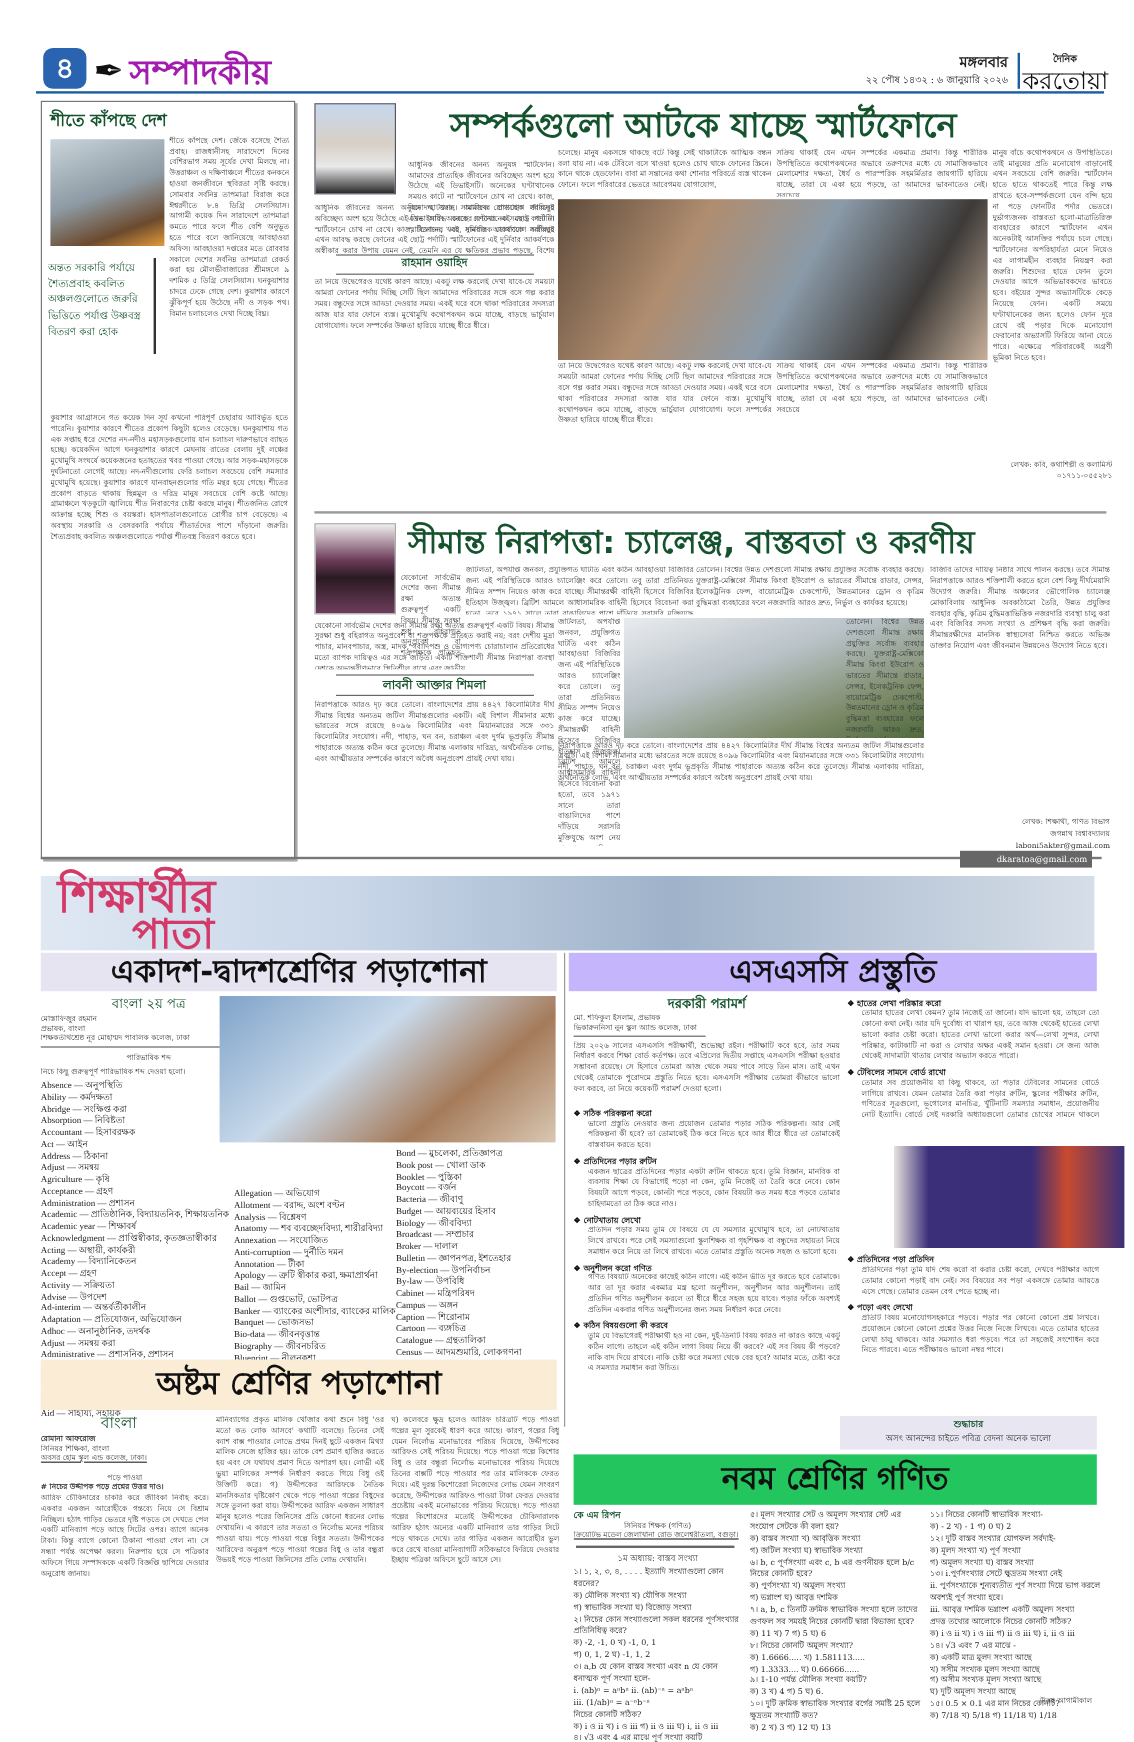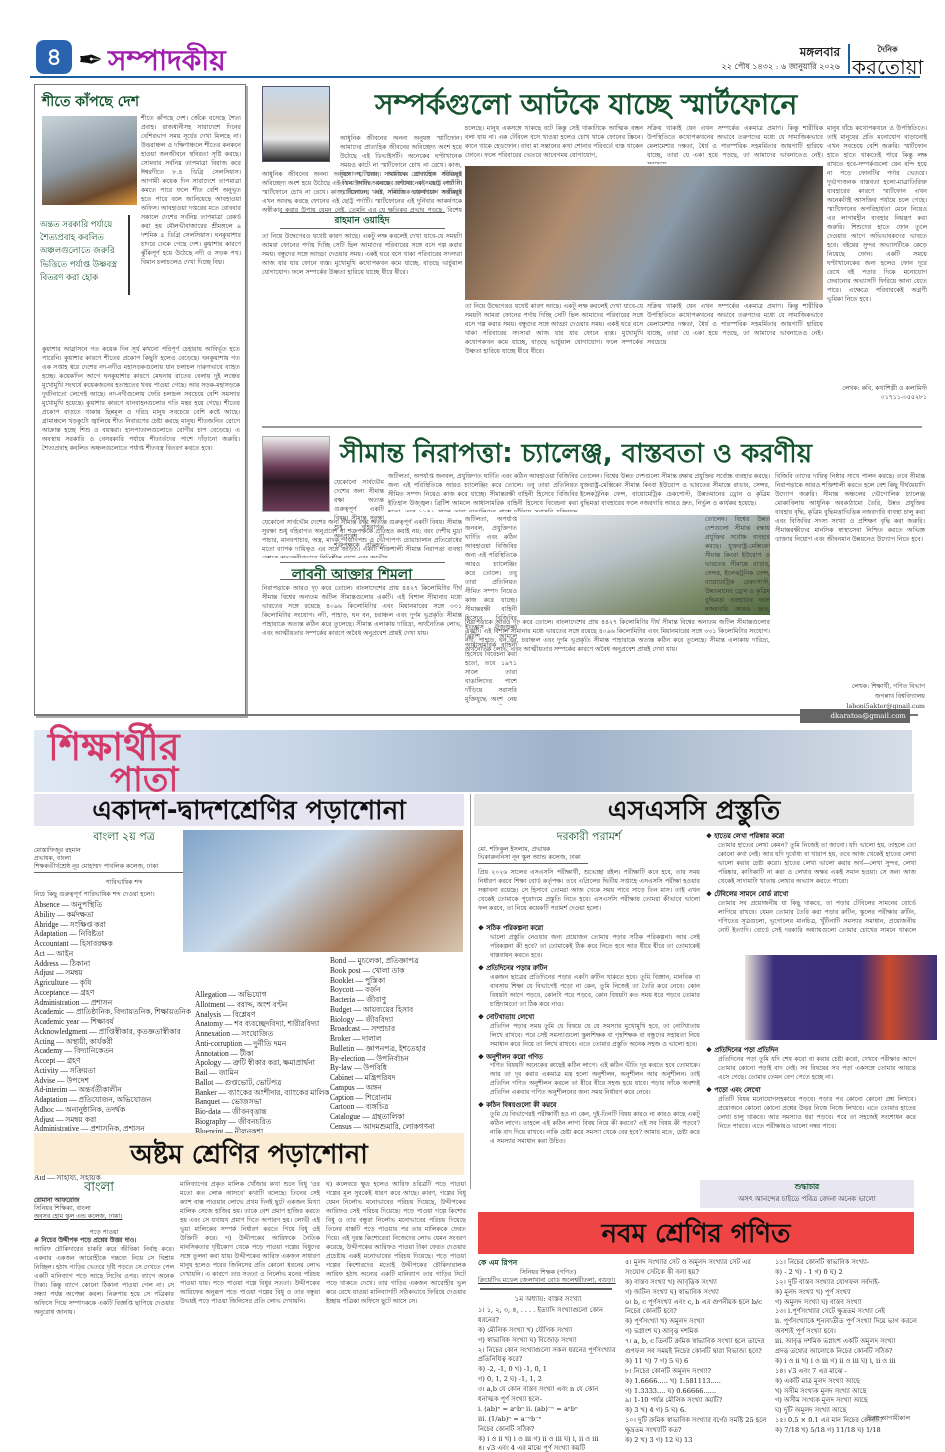--- a/index.html
+++ b/index.html
@@ -65,21 +65,21 @@
 <div class="abs p" style="left:827px;top:124px;width:100px;height:258px;">মানুষ বাঁচে কথোপকথনে ও উপস্থিতিতে। তাই মানুষের প্রতি মনোযোগ বাড়ানোই এখন সবচেয়ে বেশি জরুরি। স্মার্টফোন হাতে হাতে থাকতেই পারে কিন্তু লক্ষ রাখতে হবে-সম্পর্কগুলো যেন বন্দি হয়ে না পড়ে ফোনটির পর্দার ভেতরে। দুর্ভাগ্যজনক বাস্তবতা হলো-মাত্রাতিরিক্ত ব্যবহারের কারণে স্মার্টফোন এখন অনেকটাই আসক্তির পর্যায়ে চলে গেছে। স্মার্টফোনের অপরিহার্যতা মেনে নিয়েও এর লাগামহীন ব্যবহার নিয়ন্ত্রণ করা জরুরি। শিশুদের হাতে ফোন তুলে দেওয়ার আগে অভিভাবকদের ভাবতে হবে। বইয়ের সুন্দর অভ্যাসটিকে কেড়ে নিয়েছে ফোন। একটি সময়ে ঘণ্টাখানেকের জন্য হলেও ফোন দূরে রেখে বই পড়ার দিকে মনোযোগ ফেরানোর অভ্যাসটি ফিরিয়ে আনা যেতে পারে। এক্ষেত্রে পরিবারকেই অগ্রণী ভূমিকা নিতে হবে।</div>
 <div class="abs p" style="left:827px;top:384px;width:100px;height:10px;text-align:right;">লেখক: কবি, কথাশিল্পী ও কলামিস্ট</div>
 <div class="abs p" style="left:827px;top:393px;width:100px;height:10px;text-align:right;">০১৭১১-০৫৫২৮১</div>
 <div class="abs rule" style="left:262px;top:426px;width:660px;background:#999;height:2px;"></div>
 
 <div class="abs photo" style="left:262px;top:436px;width:68px;height:76px;background:linear-gradient(180deg,#f0eeee 0%,#6d3d5a 40%,#2a1a22 60%,#6d3d5a 100%);border:1px solid #aaa;"></div>
 <div class="abs hd" style="left:340px;top:436px;font-size:26px;white-space:nowrap;">সীমান্ত নিরাপত্তা: চ্যালেঞ্জ, বাস্তবতা ও করণীয়</div>
 <div class="abs p" style="left:334px;top:478px;width:50px;height:72px;">যেকোনো সার্বভৌম দেশের জন্য সীমান্ত রক্ষা অত্যন্ত গুরুত্বপূর্ণ একটি বিষয়। সীমান্ত সুরক্ষা শুধু বহিরাগত অনুপ্রবেশ বা শত্রুপক্ষকে প্রতিহত করাই নয়; বরং দেশীয় মুদ্রা পাচার, মানবপাচার, অস্ত্র, মাদক, গবাদিপশু ও ভোগ্যপণ্য চোরাচালান প্রতিরোধের মতো ব্যাপক দায়িত্বও এর সঙ্গে জড়িত। একটি শক্তিশালী সীমান্ত নিরাপত্তা ব্যবস্থা দেশকে অভ্যন্তরীণভাবে স্থিতিশীল রাখে এবং জাতীয়</div>
 <div class="abs p" style="left:262px;top:518px;width:200px;height:40px;">যেকোনো সার্বভৌম দেশের জন্য সীমান্ত রক্ষা অত্যন্ত গুরুত্বপূর্ণ একটি বিষয়। সীমান্ত সুরক্ষা শুধু বহিরাগত অনুপ্রবেশ বা শত্রুপক্ষকে প্রতিহত করাই নয়; বরং দেশীয় মুদ্রা পাচার, মানবপাচার, অস্ত্র, মাদক, গবাদিপশু ও ভোগ্যপণ্য চোরাচালান প্রতিরোধের মতো ব্যাপক দায়িত্বও এর সঙ্গে জড়িত। একটি শক্তিশালী সীমান্ত নিরাপত্তা ব্যবস্থা দেশকে অভ্যন্তরীণভাবে স্থিতিশীল রাখে এবং জাতীয়</div>
 <div class="abs rule" style="left:280px;top:562px;width:165px;"></div>
-<div class="abs hd" style="left:252px;top:565px;width:200px;text-align:center;font-size:14px;">লাবনী আক্তার শিমলা</div>
+<div class="abs hd" style="left:262px;top:565px;width:200px;text-align:center;font-size:10px;">লাবনী আক্তার শিমলা</div>
 <div class="abs rule" style="left:280px;top:579px;width:165px;"></div>
 <div class="abs p" style="left:262px;top:584px;width:200px;height:122px;">নিরাপত্তাকে আরও দৃঢ় করে তোলে। বাংলাদেশের প্রায় ৪৪২৭ কিলোমিটার দীর্ঘ সীমান্ত বিশ্বের অন্যতম জটিল সীমান্তগুলোর একটি। এই বিশাল সীমানার মধ্যে ভারতের সঙ্গে রয়েছে ৪০৯৬ কিলোমিটার এবং মিয়ানমারের সঙ্গে ৩৩১ কিলোমিটার সংযোগ। নদী, পাহাড়, ঘন বন, চরাঞ্চল এবং দুর্গম ভূপ্রকৃতি সীমান্ত পাহারাকে অত্যন্ত কঠিন করে তুলেছে। সীমান্ত এলাকায় দারিদ্র্য, অর্থনৈতিক লোভ, এবং আত্মীয়তার সম্পর্কের কারণে অবৈধ অনুপ্রবেশ প্রায়ই দেখা যায়।</div>
 <div class="abs p" style="left:388px;top:472px;width:190px;height:40px;">জটিলতা, অপর্যাপ্ত জনবল, প্রযুক্তিগত ঘাটতি এবং কঠিন আবহাওয়া বিজিবির জন্য এই পরিস্থিতিকে আরও চ্যালেঞ্জিং করে তোলে। তবু তারা প্রতিনিয়ত সীমিত সম্পদ নিয়েও কাজ করে যাচ্ছে। সীমান্তরক্ষী বাহিনী হিসেবে বিজিবির ইতিহাস উজ্জ্বল। ব্রিটিশ আমলে আধাসামরিক বাহিনী হিসেবে বিবেচনা করা হতো, তবে ১৯৭১ সালে তারা বাঙালিদের পাশে দাঁড়িয়ে সরাসরি মুক্তিযুদ্ধে অংশ নেয় যা তাদের দায়িত্ব ও দেশপ্রেমের প্রমাণ।</div>
 <div class="abs p" style="left:465px;top:515px;width:52px;height:190px;">জটিলতা, অপর্যাপ্ত জনবল, প্রযুক্তিগত ঘাটতি এবং কঠিন আবহাওয়া বিজিবির জন্য এই পরিস্থিতিকে আরও চ্যালেঞ্জিং করে তোলে। তবু তারা প্রতিনিয়ত সীমিত সম্পদ নিয়েও কাজ করে যাচ্ছে। সীমান্তরক্ষী বাহিনী হিসেবে বিজিবির ইতিহাস উজ্জ্বল। ব্রিটিশ আমলে আধাসামরিক বাহিনী হিসেবে বিবেচনা করা হতো, তবে ১৯৭১ সালে তারা বাঙালিদের পাশে দাঁড়িয়ে সরাসরি মুক্তিযুদ্ধে অংশ নেয় যা তাদের দায়িত্ব ও দেশপ্রেমের প্রমাণ।</div>
 <div class="abs photo" style="left:520px;top:515px;width:250px;height:100px;background:linear-gradient(160deg,#e9ecef,#b9c2c8 40%,#7d8b6a 75%,#4f6a3d);"></div>
 <div class="abs p" style="left:580px;top:472px;width:190px;height:40px;">তোলেন। বিশ্বের উন্নত দেশগুলো সীমান্ত রক্ষায় প্রযুক্তির সর্বোচ্চ ব্যবহার করছে। যুক্তরাষ্ট্র-মেক্সিকো সীমান্ত কিংবা ইউরোপ ও ভারতের সীমান্তে রাডার, সেন্সর, ইলেকট্রনিক ফেন্স, বায়োমেট্রিক চেকপোস্ট, উন্নতমানের ড্রোন ও কৃত্রিম বুদ্ধিমত্তা ব্যবহারের ফলে নজরদারি আরও দ্রুত, নির্ভুল ও কার্যকর হয়েছে।</div>
 <div class="abs p" style="left:705px;top:515px;width:65px;height:100px;">তোলেন। বিশ্বের উন্নত দেশগুলো সীমান্ত রক্ষায় প্রযুক্তির সর্বোচ্চ ব্যবহার করছে। যুক্তরাষ্ট্র-মেক্সিকো সীমান্ত কিংবা ইউরোপ ও ভারতের সীমান্তে রাডার, সেন্সর, ইলেকট্রনিক ফেন্স, বায়োমেট্রিক চেকপোস্ট, উন্নতমানের ড্রোন ও কৃত্রিম বুদ্ধিমত্তা ব্যবহারের ফলে নজরদারি আরও দ্রুত, নির্ভুল ও কার্যকর হয়েছে।</div>
 <div class="abs p" style="left:465px;top:618px;width:305px;height:90px;">নিরাপত্তাকে আরও দৃঢ় করে তোলে। বাংলাদেশের প্রায় ৪৪২৭ কিলোমিটার দীর্ঘ সীমান্ত বিশ্বের অন্যতম জটিল সীমান্তগুলোর একটি। এই বিশাল সীমানার মধ্যে ভারতের সঙ্গে রয়েছে ৪০৯৬ কিলোমিটার এবং মিয়ানমারের সঙ্গে ৩৩১ কিলোমিটার সংযোগ। নদী, পাহাড়, ঘন বন, চরাঞ্চল এবং দুর্গম ভূপ্রকৃতি সীমান্ত পাহারাকে অত্যন্ত কঠিন করে তুলেছে। সীমান্ত এলাকায় দারিদ্র্য, অর্থনৈতিক লোভ, এবং আত্মীয়তার সম্পর্কের কারণে অবৈধ অনুপ্রবেশ প্রায়ই দেখা যায়।</div>
 <div class="abs p" style="left:775px;top:472px;width:150px;height:190px;">বিজিবি তাদের দায়িত্ব নিষ্ঠার সাথে পালন করছে। তবে সীমান্ত নিরাপত্তাকে আরও শক্তিশালী করতে হলে বেশ কিছু দীর্ঘমেয়াদি উদ্যোগ জরুরি। সীমান্ত অঞ্চলের ভৌগোলিক চ্যালেঞ্জ মোকাবিলায় আধুনিক অবকাঠামো তৈরি, উন্নত প্রযুক্তির ব্যবহার বৃদ্ধি, কৃত্রিম বুদ্ধিমত্তাভিত্তিক নজরদারি ব্যবস্থা চালু করা এবং বিজিবির সদস্য সংখ্যা ও প্রশিক্ষণ বৃদ্ধি করা জরুরি। সীমান্তরক্ষীদের মানসিক স্বাস্থ্যসেবা নিশ্চিত করতে অভিজ্ঞ ডাক্তার নিয়োগ এবং জীবনমান উন্নয়নেও উদ্যোগ নিতে হবে।</div>
 <div class="abs p" style="left:775px;top:682px;width:150px;height:10px;text-align:right;">লেখক: শিক্ষার্থী, গণিত বিভাগ</div>
@@ -97,21 +97,21 @@
 <div class="abs p" style="left:34px;top:846px;width:180px;height:9px;">মোস্তাফিজুর রহমান</div>
 <div class="abs p" style="left:34px;top:854px;width:180px;height:9px;">প্রভাষক, বাংলা</div>
 <div class="abs p" style="left:34px;top:862px;width:180px;height:9px;">শিক্ষকতীর্থশ্রেষ্ঠ নূর মোহাম্মদ পাবলিক কলেজ, ঢাকা</div>
 <div class="abs rule" style="left:34px;top:872px;width:165px;"></div>
 <div class="abs p" style="left:34px;top:878px;width:180px;height:9px;text-align:center;">পারিভাষিক শব্দ</div>
 <div class="abs p" style="left:34px;top:890px;width:180px;height:9px;">নিচে কিছু গুরুত্বপূর্ণ পারিভাষিক শব্দ দেওয়া হলো।</div>
 <div class="abs vocab" id="vocab1" style="left:34px;top:900px;width:180px;">
     <div>Absence — অনুপস্থিতি</div>
     <div>Ability — কর্মদক্ষতা</div>
     <div>Abridge — সংক্ষিপ্ত করা</div>
-    <div>Adaptation — নিবিষ্টতা</div>
+    <div>Absorption — নিবিষ্টতা</div>
     <div>Accountant — হিসাবরক্ষক</div>
     <div>Act — আইন</div>
     <div>Address — ঠিকানা</div>
     <div>Adjust — সমন্বয়</div>
     <div>Agriculture — কৃষি</div>
     <div>Acceptance — গ্রহণ</div>
     <div>Administration — প্রশাসন</div>
     <div>Academic — প্রাতিষ্ঠানিক, বিদ্যায়তনিক, শিক্ষায়তনিক</div>
     <div>Academic year — শিক্ষাবর্ষ</div>
     <div>Acknowledgment — প্রাপ্তিস্বীকার, কৃতজ্ঞতাস্বীকার</div>
@@ -167,22 +167,22 @@
     <div>By-law — উপবিধি</div>
     <div>Cabinet — মন্ত্রিপরিষদ</div>
     <div>Campus — অঙ্গন</div>
     <div>Caption — শিরোনাম</div>
     <div>Cartoon — ব্যঙ্গচিত্র</div>
     <div>Catalogue — গ্রন্থতালিকা</div>
     <div>Census — আদমশুমারি, লোকগণনা</div>
   </div>
 
 <div class="abs" style="left:470px;top:794px;width:1px;height:395px;background:#999;"></div>
-<div class="abs sec-head" style="left:474px;top:794px;width:440px;background:#e5e5e5;">এসএসসি প্রস্তুতি</div>
-<div class="abs hd" style="left:474px;top:830px;width:230px;text-align:center;font-size:11px;font-weight:normal;">দরকারী পরামর্শ</div>
+<div class="abs sec-head" style="left:474px;top:794px;width:440px;background:#c4b5fd;">এসএসসি প্রস্তুতি</div>
+<div class="abs hd" style="left:474px;top:830px;width:230px;text-align:center;font-size:11px;font-weight:bold;">দরকারী পরামর্শ</div>
 <div class="abs p" style="left:478px;top:845px;width:220px;height:9px;">মো. শফিকুল ইসলাম, প্রভাষক</div>
 <div class="abs p" style="left:478px;top:853px;width:220px;height:9px;">ভিকারুননিসা নূন স্কুল অ্যান্ড কলেজ, ঢাকা</div>
 <div class="abs rule" style="left:478px;top:863px;width:110px;"></div>
 <div class="abs p" style="left:478px;top:868px;width:222px;height:50px;">প্রিয় ২০২৬ সালের এসএসসি পরীক্ষার্থী, শুভেচ্ছা রইল। পরীক্ষাটি কবে হবে, তার সময় নির্ধারণ করবে শিক্ষা বোর্ড কর্তৃপক্ষ। তবে এপ্রিলের দ্বিতীয় সপ্তাহে এসএসসি পরীক্ষা হওয়ার সম্ভাবনা রয়েছে। সে হিসাবে তোমরা আজ থেকে সময় পাবে সাড়ে তিন মাস। তাই এখন থেকেই তোমাকে পুরোদমে প্রস্তুতি নিতে হবে। এসএসসি পরীক্ষায় তোমরা কীভাবে ভালো ফল করবে, তা নিয়ে কয়েকটি পরামর্শ দেওয়া হলো।</div>
 <div class="abs" id="ssc-tips-left" style="left:478px;top:920px;width:222px;height:255px;overflow:hidden;">
     <div class="bullet-h">❖  সঠিক পরিকল্পনা করো</div>
     <div class="p" style="padding-left: 12px;">ভালো প্রস্তুতি নেওয়ার জন্য প্রয়োজন তোমার পড়ার সঠিক পরিকল্পনা। আর সেই পরিকল্পনা কী হবে? তা তোমাকেই ঠিক করে নিতে হবে আর ধীরে ধীরে তা তোমাকেই বাস্তবায়ন করতে হবে।</div>
     <div class="bullet-h">❖  প্রতিদিনের পড়ার রুটিন</div>
     <div class="p" style="padding-left: 12px;">একজন ছাত্রের প্রতিদিনের পড়ার একটা রুটিন থাকতে হবে। তুমি বিজ্ঞান, মানবিক বা ব্যবসায় শিক্ষা যে বিভাগেই পড়ো না কেন, তুমি নিজেই তা তৈরি করে নেবে। কোন বিষয়টা আগে পড়বে, কোনটা পরে পড়বে, কোন বিষয়টা কত সময় ধরে পড়বে তোমার চাহিদামতো তা ঠিক করে নাও।</div>
     <div class="bullet-h">❖  নোটখাতায় লেখো</div>
@@ -213,21 +213,21 @@
 <div class="abs hd" style="left:34px;top:1178px;width:130px;text-align:center;font-size:13px;font-weight:normal;">বাংলা</div>
 <div class="abs p" style="left:34px;top:1196px;width:140px;height:9px;font-weight:bold;">রোমানা আফরোজ</div>
 <div class="abs p" style="left:34px;top:1204px;width:140px;height:9px;">সিনিয়র শিক্ষিকা, বাংলা</div>
 <div class="abs p" style="left:34px;top:1212px;width:140px;height:9px;text-decoration:underline;">অবসর হোম স্কুল এন্ড কলেজ, ঢাকা।</div>
 <div class="abs p" style="left:34px;top:1228px;width:140px;height:9px;text-align:center;">পড়ে পাওয়া</div>
 <div class="abs p" style="left:34px;top:1236px;width:140px;height:9px;font-weight:bold;"># নিচের উদ্দীপক পড়ে প্রশ্নের উত্তর দাও।</div>
 <div class="abs p" style="left:34px;top:1245px;width:140px;height:130px;">আরিফ চৌকিদারের চাকরি করে জীবিকা নির্বাহ করে। একবার একজন আরোহীকে গন্তব্যে নিয়ে সে বিশ্রাম নিচ্ছিল। হঠাৎ গাড়ির ভেতরে দৃষ্টি পড়তে সে দেখতে পেল একটি মানিব্যাগ পড়ে আছে সিটের ওপর। ব্যাগে অনেক টাকা। কিন্তু ব্যাগে কোনো ঠিকানা পাওয়া গেল না। সে সন্ধ্যা পর্যন্ত অপেক্ষা করল। নিরুপায় হয়ে সে পত্রিকার অফিসে গিয়ে সম্পাদককে একটি বিজ্ঞপ্তি ছাপিয়ে দেওয়ার অনুরোধ জানায়।</div>
 <div class="abs p" style="left:180px;top:1180px;width:140px;height:235px;">মানিব্যাগের প্রকৃত মালিক খোঁজার কথা শুনে বিধু 'ওর মতো কত লোক আসবে' কথাটি বলেছে। তিনের সেই ক্যাশ বাক্স পাওয়ার লোভে প্রথম দিনই ছুটে একজন মিথ্যা মালিক সেজে হাজির হয়। তাকে বেশ প্রমাণ হাজির করতে হয় এবং সে যথাযথ প্রমাণ দিতে অপারগ হয়। লোভী এই ভুয়া মালিকের সম্পর্ক নির্ধারণ করতে গিয়ে বিধু ওই উক্তিটি করে। গ) উদ্দীপকের আরিফকে নৈতিক মানসিকতার দৃষ্টিকোণ থেকে পড়ে পাওয়া গল্পের বিধুদের সঙ্গে তুলনা করা যায়। উদ্দীপকের আরিফ একজন সাধারণ মানুষ হলেও পরের জিনিসের প্রতি কোনো ধরনের লোভ দেখায়নি। এ কারণে তার সততা ও নির্লোভ মনের পরিচয় পাওয়া যায়। পড়ে পাওয়া গল্পে বিধুর সততা। উদ্দীপকের আরিফের অনুরূপ পড়ে পাওয়া গল্পের বিধু ও তার বন্ধুরা উভয়ই পড়ে পাওয়া জিনিসের প্রতি লোভ দেখায়নি।</div>
 <div class="abs p" style="left:326px;top:1180px;width:140px;height:235px;">ঘ) কলেবরে ক্ষুদ্র হলেও আরিফ চরিত্রটি পড়ে পাওয়া গল্পের মূল সুরকেই ধারণ করে আছে। কারণ, গল্পের বিধু যেমন নির্লোভ মনোভাবের পরিচয় দিয়েছে, উদ্দীপকের আরিফও সেই পরিচয় দিয়েছে। পড়ে পাওয়া গল্পে কিশোর বিধু ও তার বন্ধুরা নির্লোভ মনোভাবের পরিচয় দিয়েছে তিনের বাক্সটি পড়ে পাওয়ার পর তার মালিককে ফেরত দিয়ে। এই দুরন্ত কিশোরেরা নিজেদের লোভ যেমন সংবরণ করেছে, উদ্দীপকের আরিফও পাওয়া টাকা ফেরত দেওয়ার প্রচেষ্টায় একই মনোভাবের পরিচয় দিয়েছে। পড়ে পাওয়া গল্পের কিশোরদের মতোই উদ্দীপকের চৌকিদারালক আরিফ হঠাৎ অন্যের একটি মানিব্যাগ তার গাড়ির সিটে পড়ে থাকতে দেখে। তার গাড়ির একজন আরোহীর ভুল করে রেখে যাওয়া মানিব্যাগটি সঠিকভাবে ফিরিয়ে দেওয়ার ইচ্ছায় পত্রিকা অফিসে ছুটে আসে সে।</div>
 
-<div class="abs sec-head" style="left:478px;top:1212px;width:436px;height:42px;line-height:42px;background:#ef4444;">নবম শ্রেণির গণিত</div>
+<div class="abs sec-head" style="left:478px;top:1212px;width:436px;height:42px;line-height:42px;background:#22c55e;">নবম শ্রেণির গণিত</div>
 <div class="abs hd" style="left:478px;top:1258px;width:140px;text-align:left;font-size:7.5px;">কে এম রিপন</div>
 <div class="abs p" style="left:478px;top:1268px;width:140px;height:9px;text-align:center;">সিনিয়র শিক্ষক (গণিত)</div>
 <div class="abs p" style="left:478px;top:1276px;width:140px;height:9px;text-decoration:underline;">ক্রিয়েটিভ মডেল জেলাখানা রোড জলেশ্বরীতলা, বগুড়া।</div>
 <div class="abs rule" style="left:480px;top:1288px;width:132px;height:2px;"></div>
 <div class="abs p" style="left:478px;top:1294px;width:140px;height:10px;text-align:center;font-size:7px;">১ম অধ্যায়: বাস্তব সংখ্যা</div>
 <div class="abs q" id="math1" style="left:478px;top:1306px;width:140px;">
     <div>১। ১, ২, ৩, ৪, . . . . ইত্যাদি সংখ্যাগুলো কোন ধরনের?</div>
     <div>ক) মৌলিক সংখ্যা   খ) যৌগিক সংখ্যা</div>
     <div>গ) স্বাভাবিক সংখ্যা   ঘ) বিজোড় সংখ্যা</div>
     <div>২। নিচের কোন সংখ্যাগুলো সকল ধরনের পূর্ণসংখ্যার প্রতিনিধিত্ব করে?</div>

